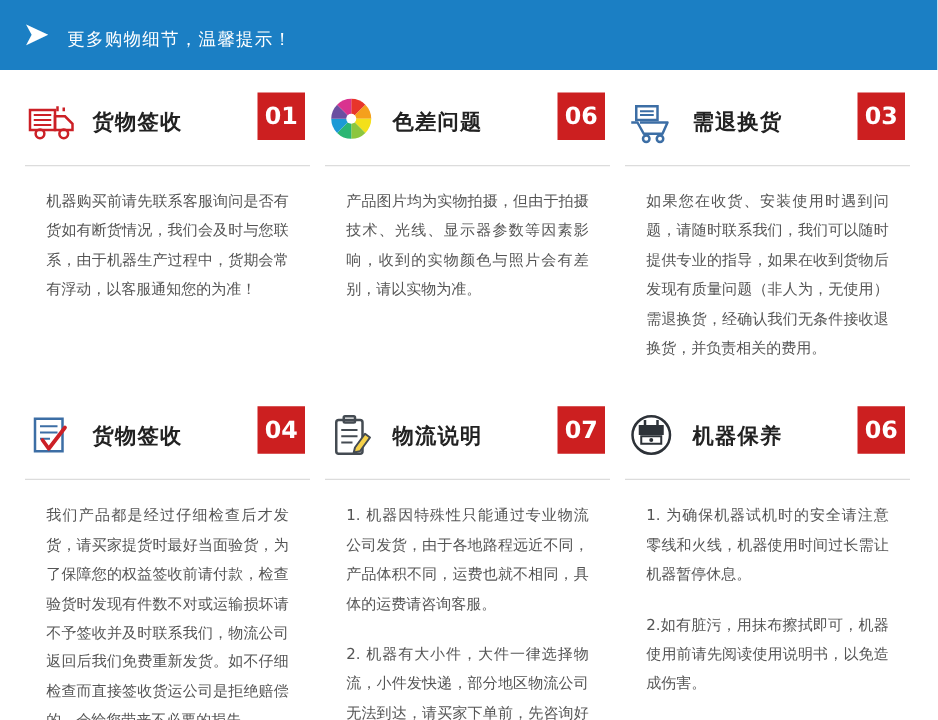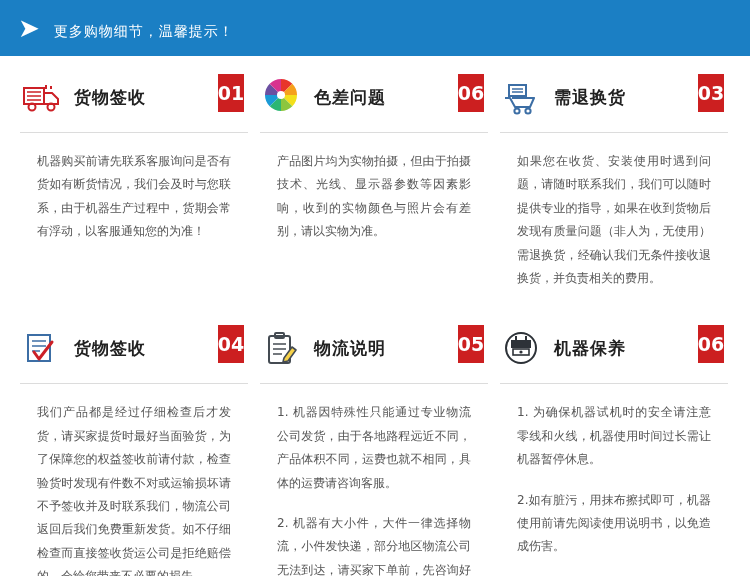--- a/index.html
+++ b/index.html
@@ -78,21 +78,21 @@
     color: #222222;
     font-weight: bold;
     letter-spacing: 1px;
     margin-left: 8px;
     margin-top: 12px;
   }
   .num-badge {
     position: absolute;
     right: 4px;
     top: 0;
-    width: 26px;
+    width: 38px;
     height: 38px;
     background: #cc1f20;
     color: #ffffff;
     font-size: 19px;
     font-weight: bold;
     display: flex;
     align-items: center;
     justify-content: center;
     font-family: "DejaVu Sans", "Liberation Sans", sans-serif;
   }
@@ -224,21 +224,21 @@
           <svg class="ico-svg" width="46" height="46" viewBox="0 0 46 46">
             <rect x="9" y="11" width="21" height="27" rx="2" fill="none" stroke="#444b52" stroke-width="2"></rect>
             <rect x="15" y="8" width="9" height="5" rx="1" fill="none" stroke="#444b52" stroke-width="2"></rect>
             <line x1="13" y1="19" x2="26" y2="19" stroke="#444b52" stroke-width="1.5"></line>
             <line x1="13" y1="24" x2="26" y2="24" stroke="#444b52" stroke-width="1.5"></line>
             <line x1="13" y1="29" x2="22" y2="29" stroke="#444b52" stroke-width="1.5"></line>
             <path d="M24 33 l8 -11 l4 3 l-8 11 l-5 1 z" fill="#f7d24a" stroke="#444b52" stroke-width="1.6" stroke-linejoin="round"></path>
           </svg>
         </div>
         <div class="card-title">物流说明</div>
-        <div class="num-badge">05</div>
+        <div class="num-badge">07</div>
       </div>
       <div class="divider"></div>
       <div class="card-body">
         <p>1. 机器因特殊性只能通过专业物流公司发货，由于各地路程远近不同，产品体积不同，运费也就不相同，具体的运费请咨询客服。</p>
         <p>2. 机器有大小件，大件一律选择物流，小件发快递，部分地区物流公司无法到达，请买家下单前，先咨询好客服，协商好可到达的物流运送路线。</p>
       </div>
     </div>
 
     <div class="cell">
       <div class="card-top">

